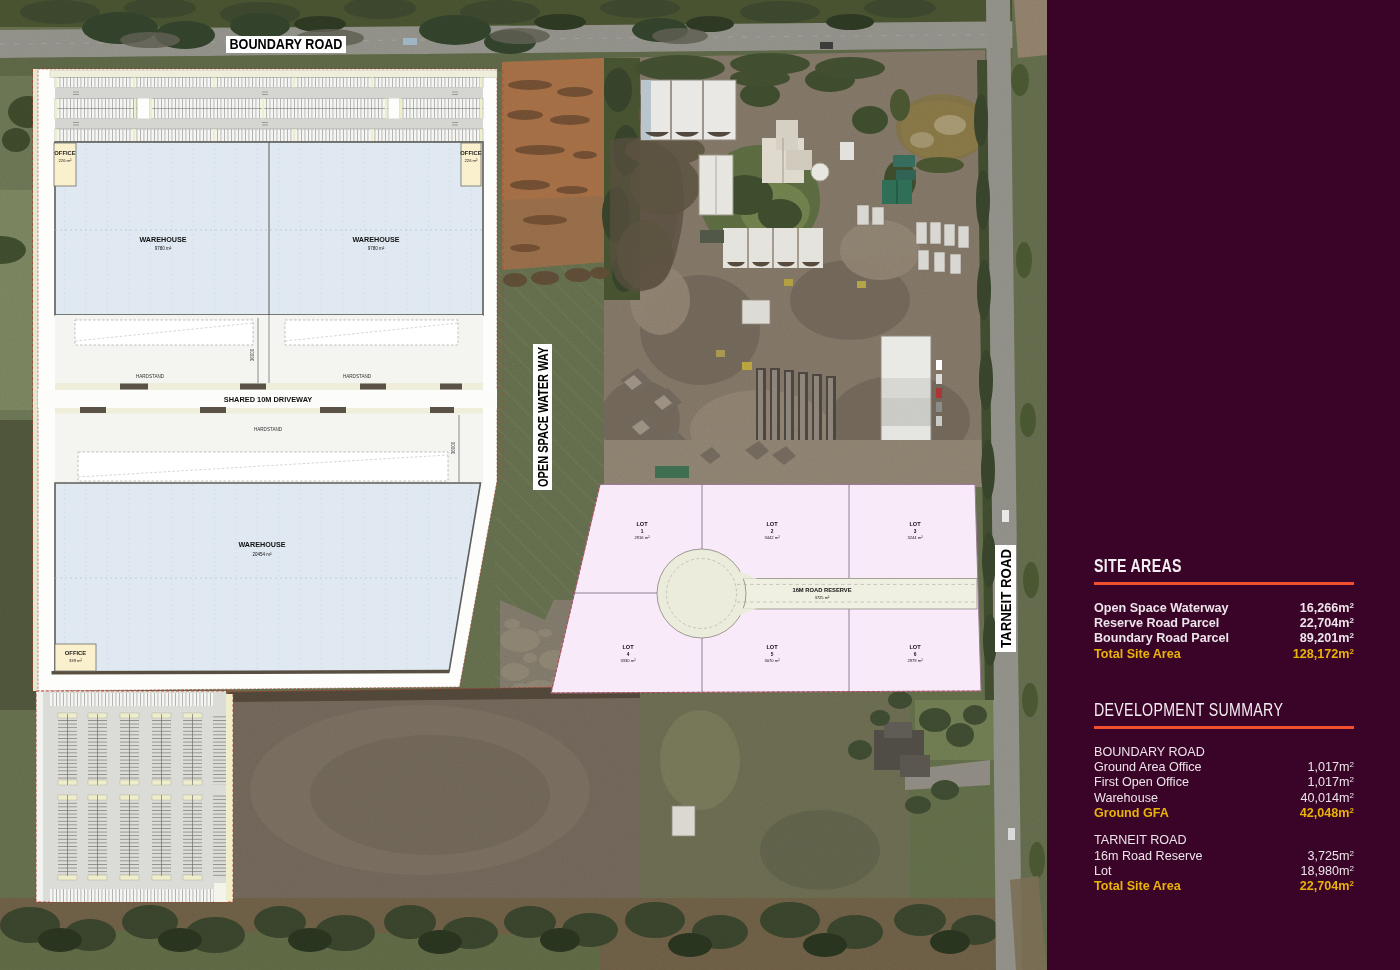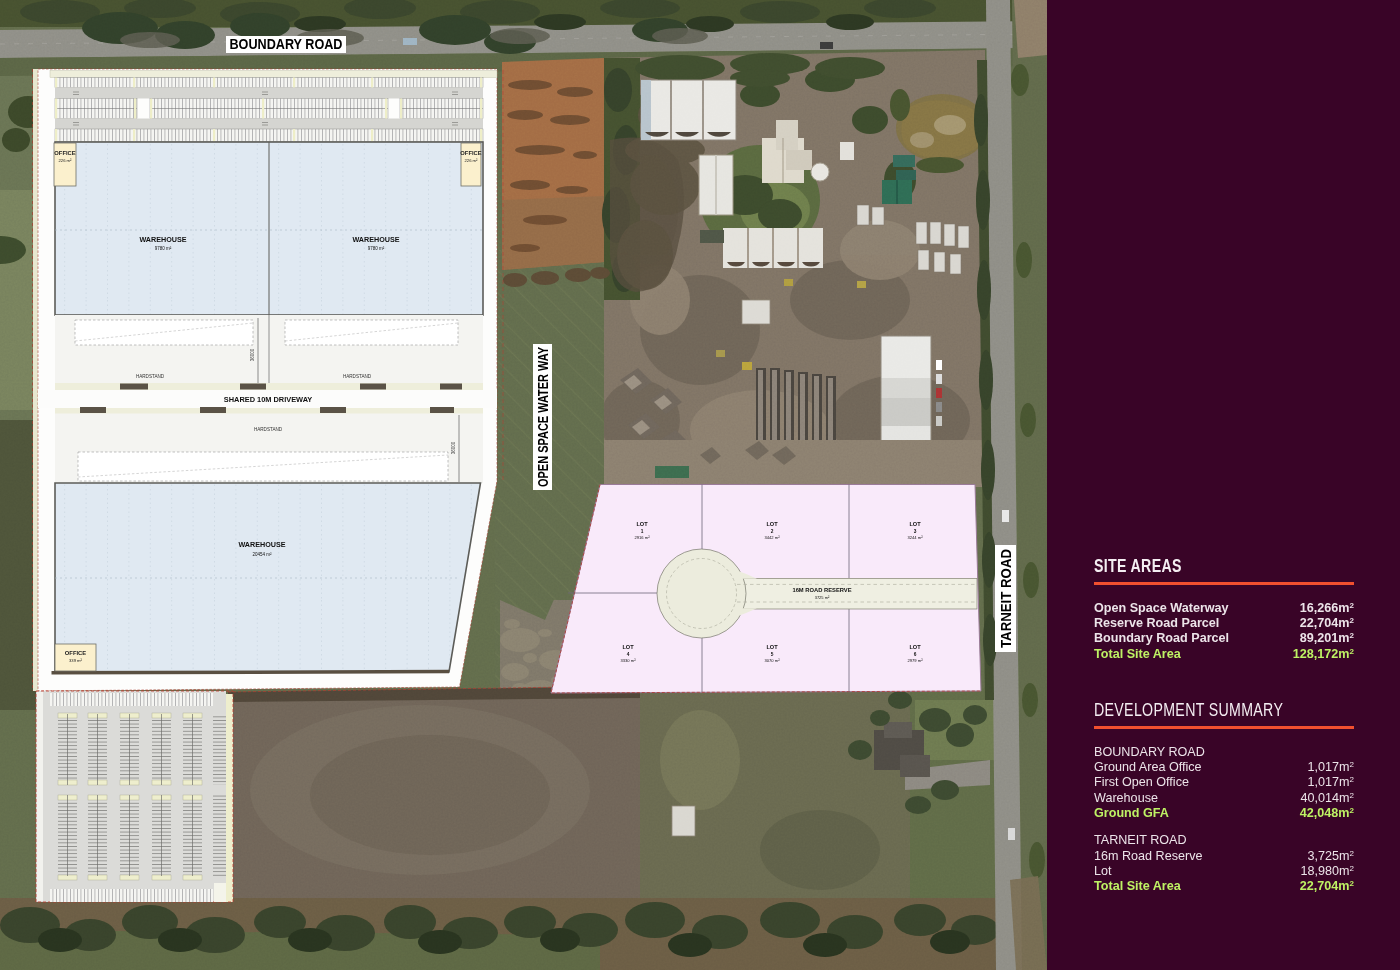--- a/index.html
+++ b/index.html
@@ -9,21 +9,21 @@
   
   #sidebar{position:absolute;left:1047px;top:0;width:353px;height:970px;background:#390427;}
   .sb-inner{position:absolute;left:47px;width:260px;}
   #title{position:absolute;left:47px;top:419px;color:#f1502f;font-size:40px;letter-spacing:0px;line-height:40px;}
   #title span{display:block;transform-origin:left center;}
   #t1{transform:scaleX(0.93);}
   #t2{transform:scaleX(0.90);}
   .h2{color:#f4eef2;font-size:17.5px;letter-spacing:0.4px;transform:scaleX(0.81);transform-origin:left center;white-space:nowrap;}
   .rule{height:2.6px;background:#f1502f;margin-top:5px;}
   .row{display:flex;justify-content:space-between;color:#ece4e9;font-size:12.6px;line-height:15.35px;gap:36px;}
-  .row b{color:#bef264;}
+  .row b{color:#eab308;}
   sup{font-size:8px;vertical-align:4px;line-height:0;}
 </style>
 </head>
 <body>
 <div id="stage">
 <svg id="aerialsvg" width="1400" height="970" viewBox="0 0 1400 970">
   <defs>
 
     <pattern id="stallV" width="3.5" height="12" patternUnits="userSpaceOnUse">
       <rect width="3.5" height="12" fill="#f5f5f2"></rect>

